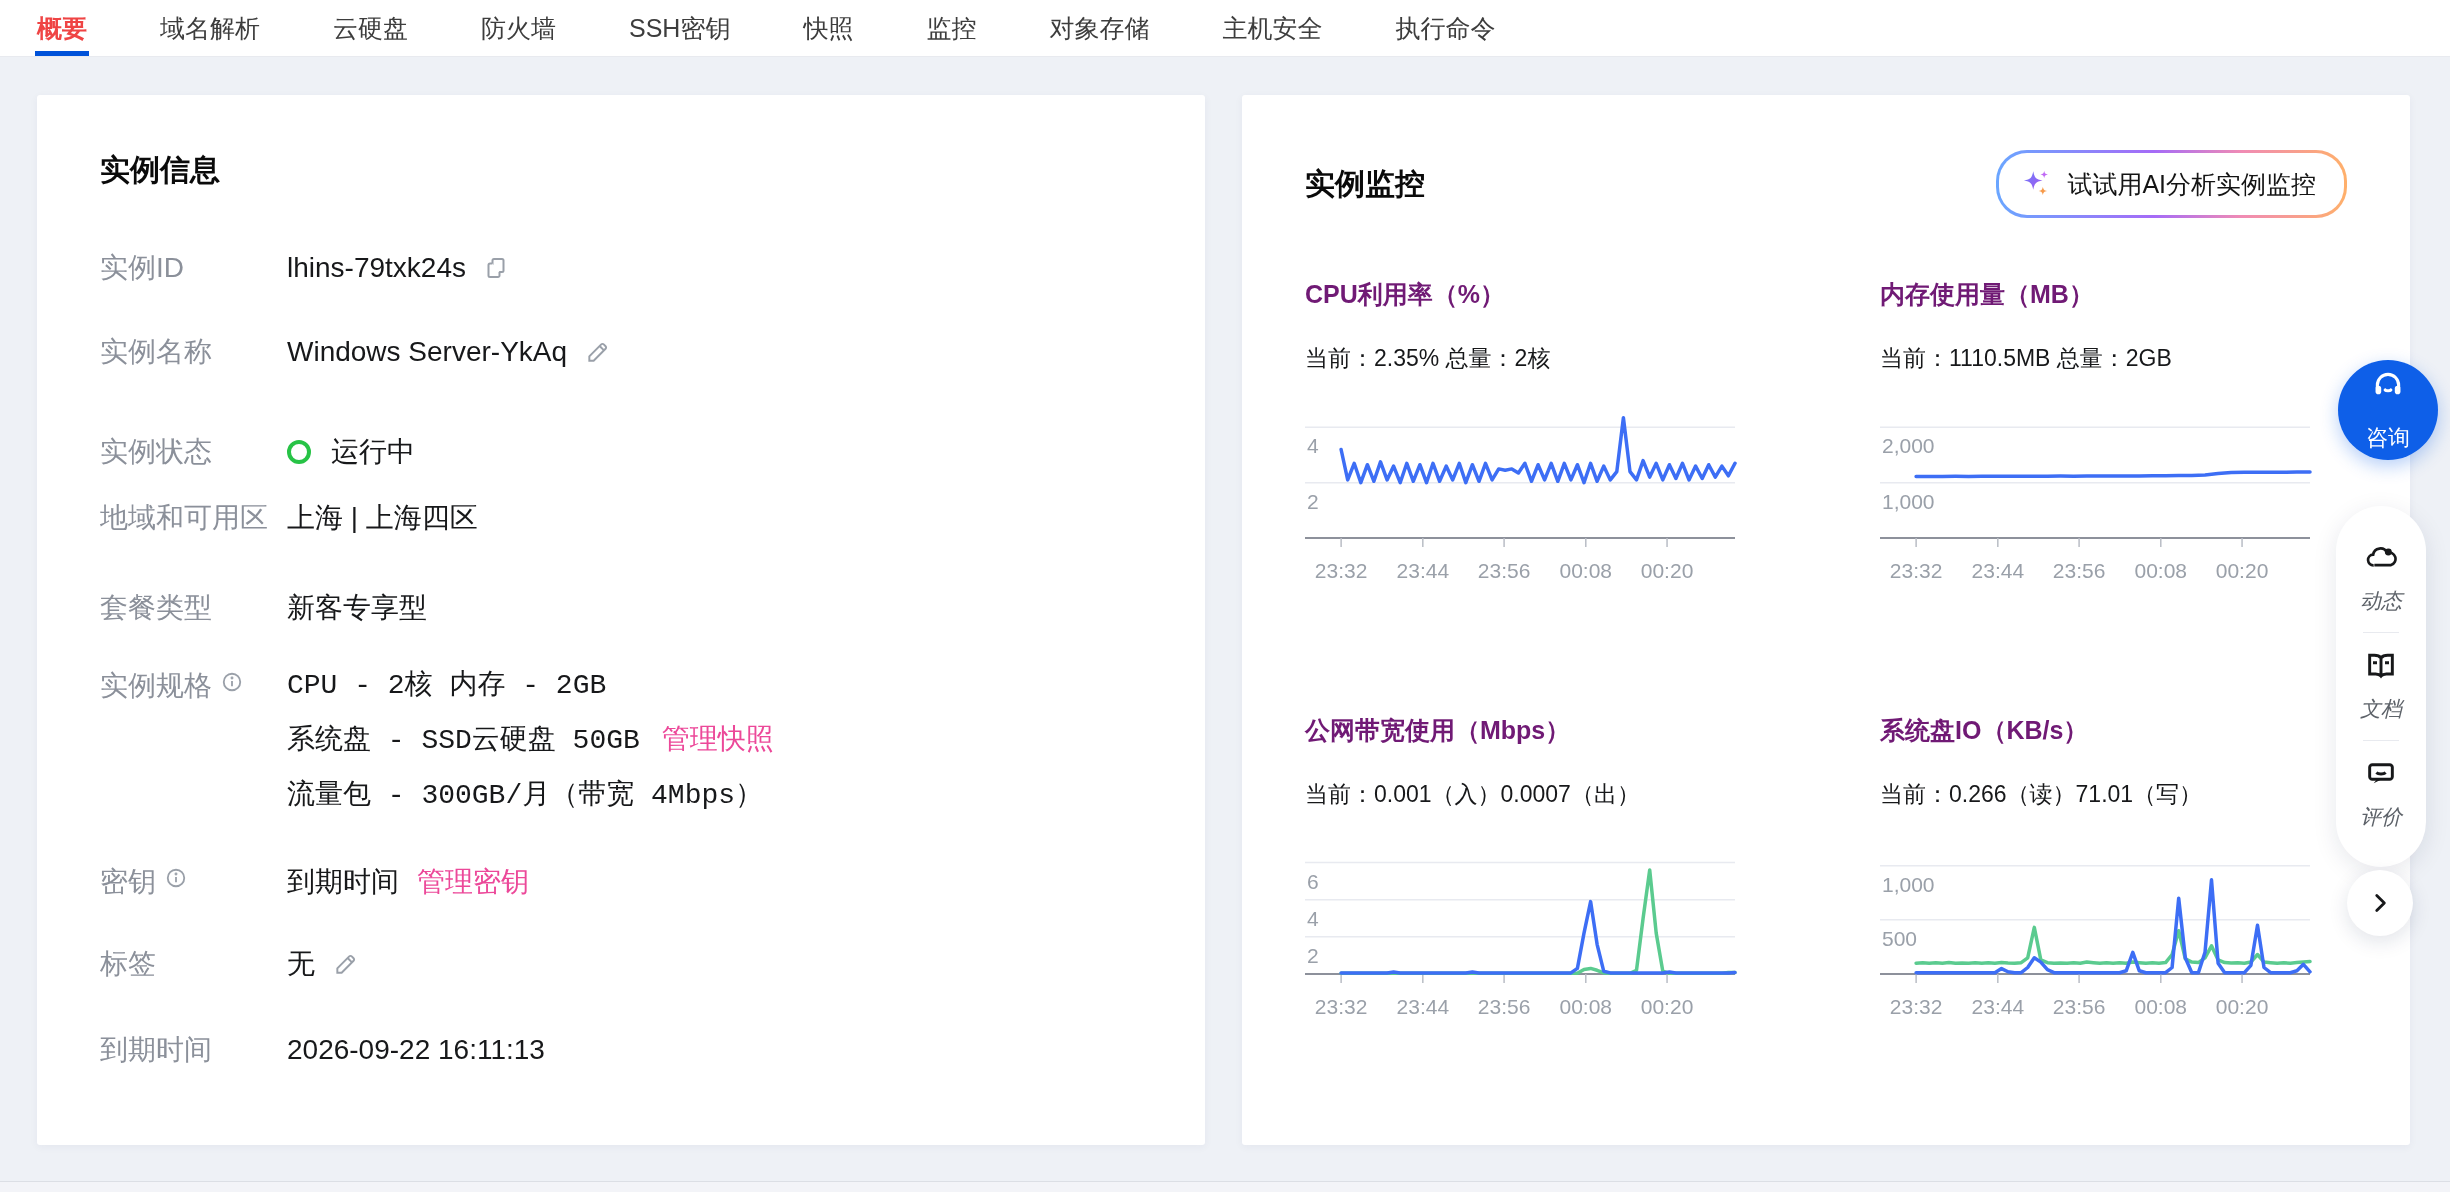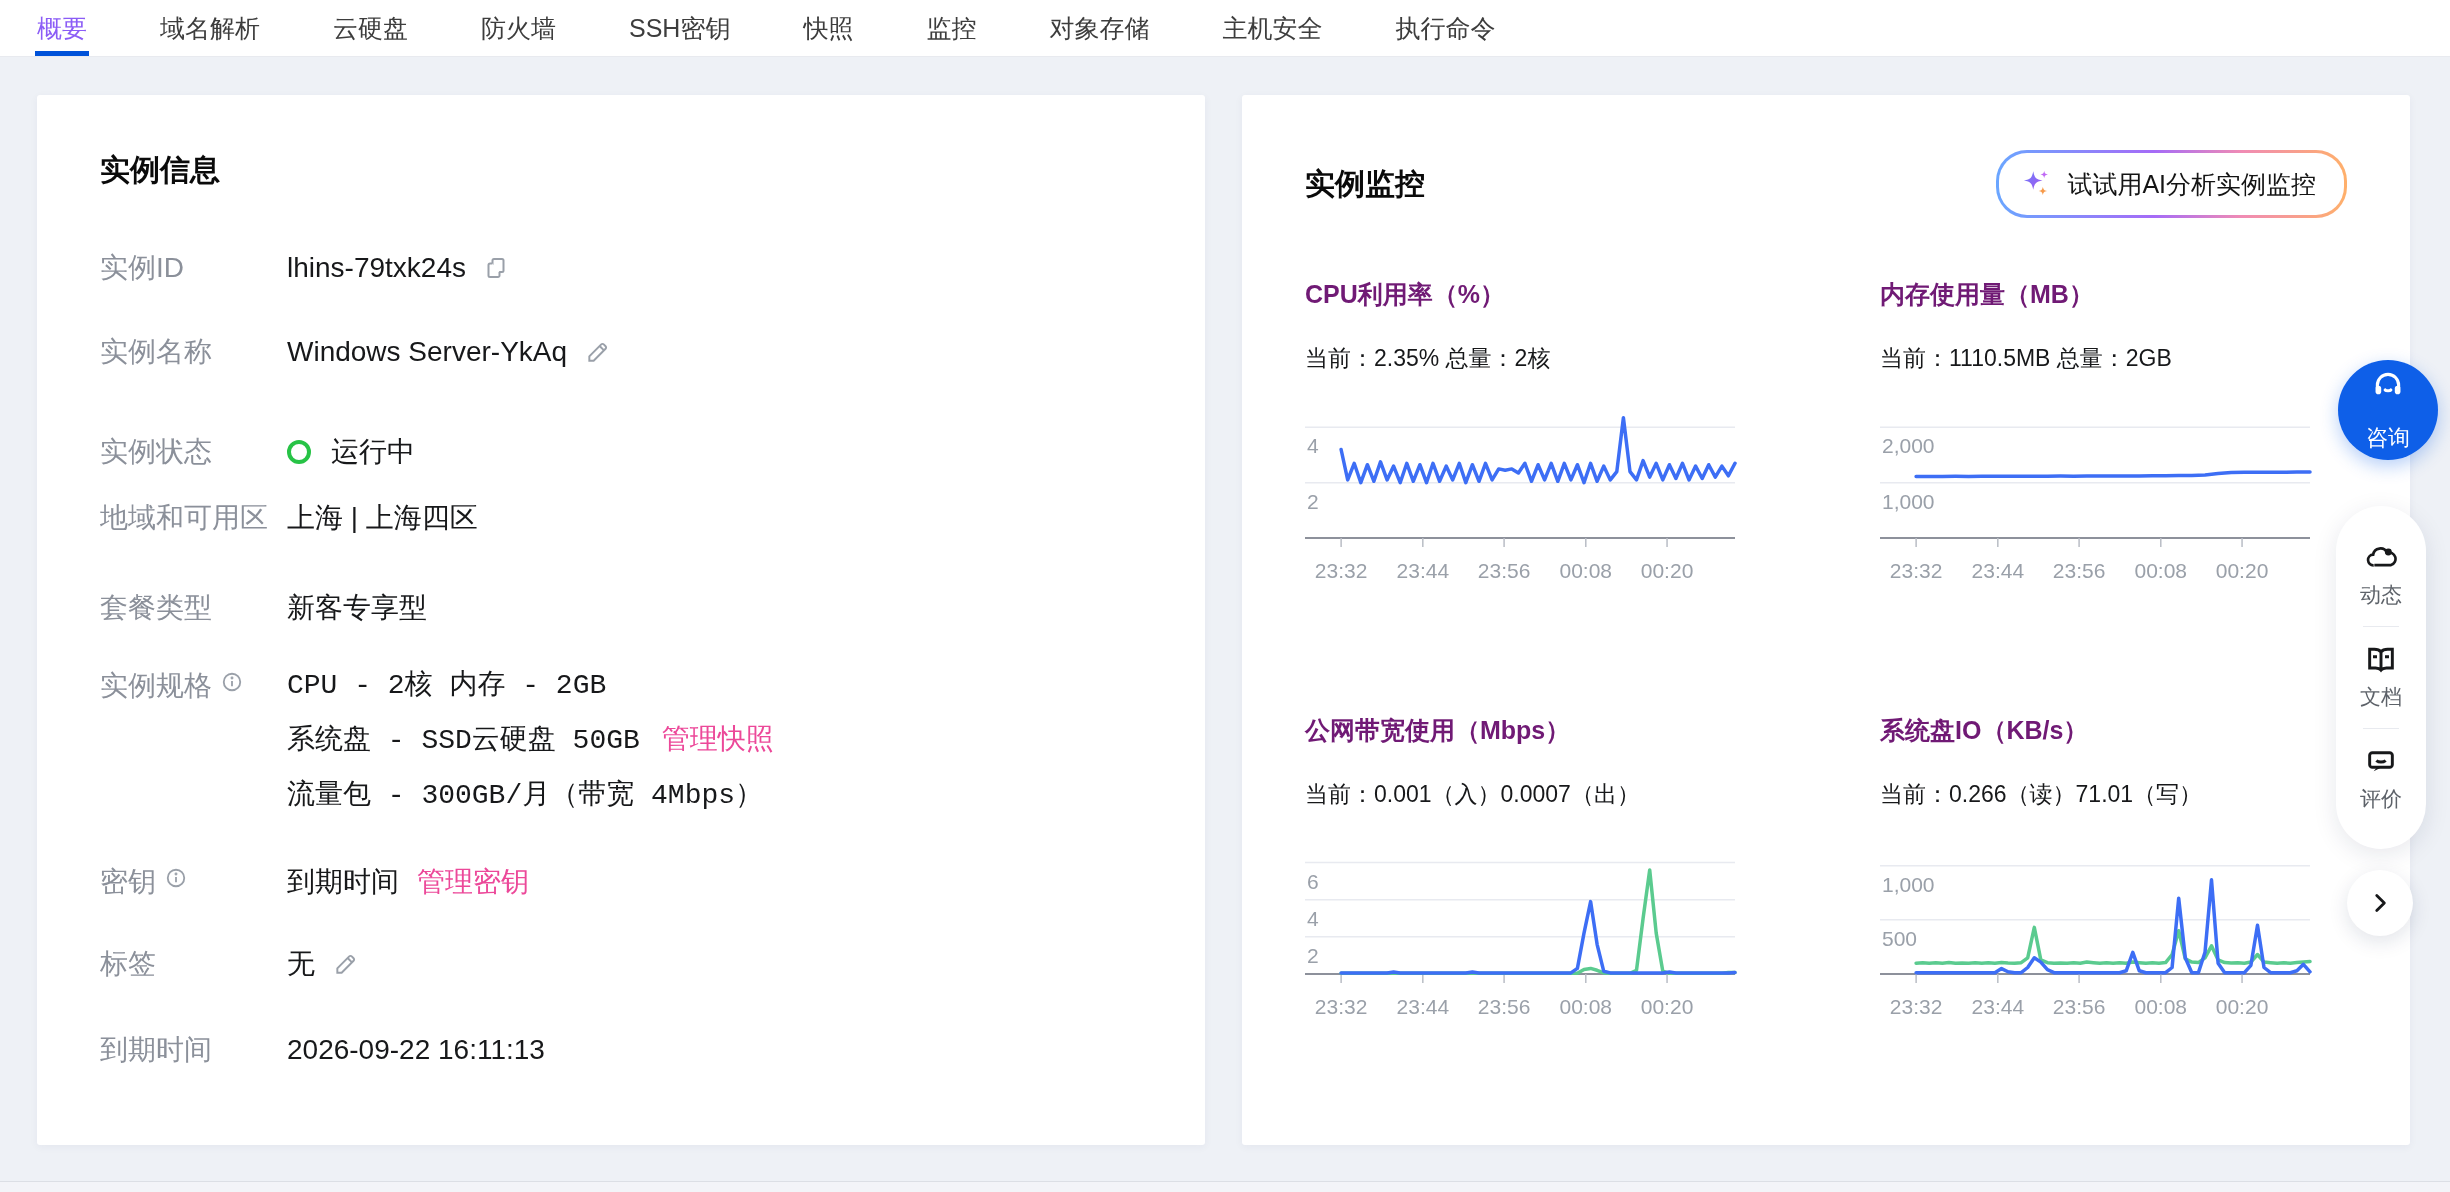--- a/index.html
+++ b/index.html
@@ -10,21 +10,21 @@
     -webkit-font-smoothing:antialiased;
   }
   
   .tabbar{
     position:absolute;top:0;left:0;right:0;height:57px;background:#ffffff;
     border-bottom:1px solid #e8eaef;display:flex;align-items:center;
     padding-left:37px;gap:73px;box-sizing:border-box;z-index:3;
   }
   .tab{font-size:25px;color:#3d3d3d;height:100%;display:flex;align-items:center;
     position:relative;cursor:pointer;white-space:nowrap;}
-  .tab.active{color:#8b5cf6;font-weight:normal;}
+  .tab.active{color:#ef4444;font-weight:bold;}
   .tab.active::after{content:"";position:absolute;left:-2px;right:-2px;bottom:0;
     height:5px;background:#0052d9;}
   
   .card{position:absolute;top:95px;height:1050px;width:1168px;background:#fff;
     border-radius:3px;box-shadow:0 2px 8px rgba(35,48,91,.05);box-sizing:border-box;}
   .card.left{left:37px;padding:55px 63px;}
   .card.right{left:1242px;padding:55px 63px;}
   .card-title{font-size:30px;font-weight:bold;color:#0a0a0a;margin:0;}
   
   .info-rows{margin-top:62px;}
@@ -59,22 +59,22 @@
     position:absolute;left:2338px;top:360px;width:100px;height:100px;border-radius:50%;
     background:#0e5fe8;color:#fff;display:flex;flex-direction:column;align-items:center;
     justify-content:center;gap:21px;font-size:22px;z-index:6;cursor:pointer;
     box-shadow:0 6px 18px rgba(14,95,232,.3);
   }
   .side-pill{
     position:absolute;left:2336px;top:506px;width:90px;border-radius:45px;background:#fff;
     box-shadow:0 6px 24px rgba(20,30,70,.10);display:flex;flex-direction:column;
     align-items:center;padding:24px 0;z-index:6;
   }
-  .pill-item{display:flex;flex-direction:column;align-items:center;gap:7px;
-    padding:12px 0;cursor:pointer;color:#17181a;}
+  .pill-item{display:flex;flex-direction:column;align-items:center;gap:13px;
+    padding:12px 0;cursor:pointer;color:#17181a;font-style:italic;}
   .pill-item span{font-size:21px;color:#5d6269;}
   .pill-divider{width:36px;height:1px;background:#e8eaef;margin:5px 0;}
   .expand-btn{
     position:absolute;left:2347px;top:870px;width:66px;height:66px;border-radius:50%;
     background:#fff;box-shadow:0 6px 20px rgba(20,30,70,.12);display:flex;align-items:center;
     justify-content:center;z-index:6;cursor:pointer;
   }
   .bottom-line{position:absolute;left:0;right:0;top:1181px;height:1px;background:#dcdfe5;}
   .bottom-strip{position:absolute;left:0;right:0;top:1182px;bottom:0;background:#f3f4f8;}
 </style>

